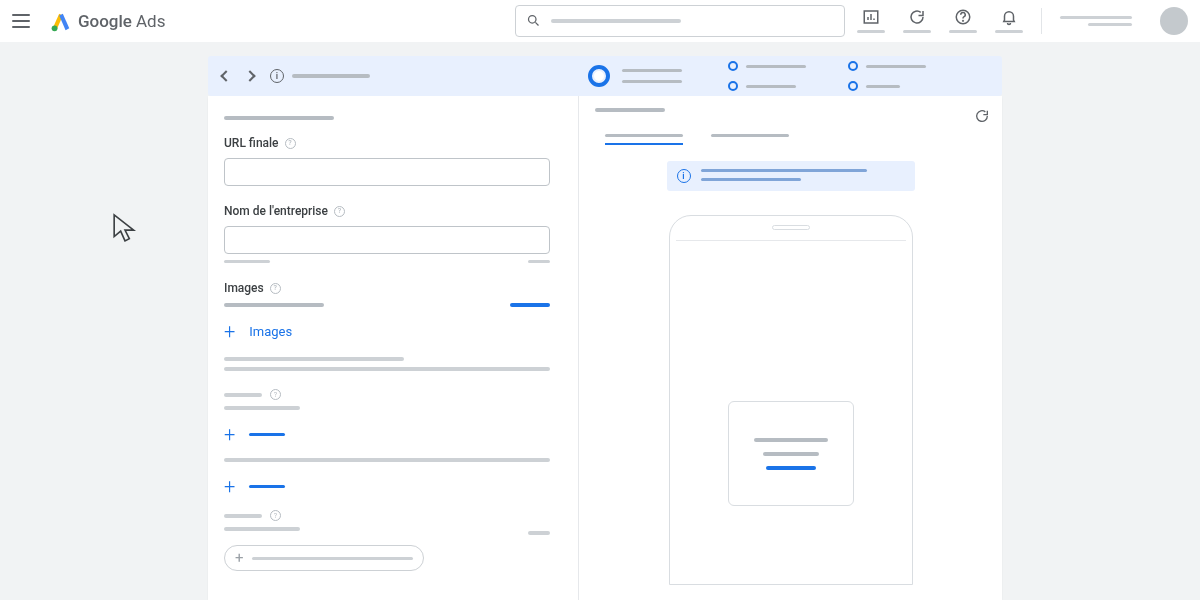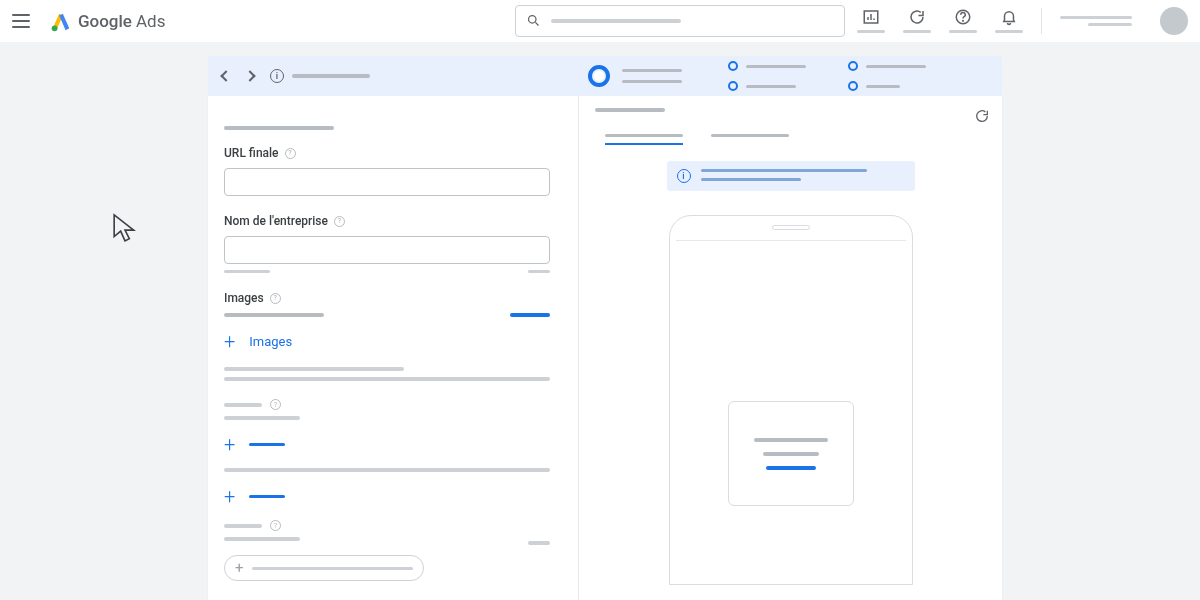--- a/index.html
+++ b/index.html
@@ -51,21 +51,21 @@
   .step-group { position: absolute; display: flex; flex-direction: column; gap: 10px; }
   .step-row { display: flex; align-items: center; gap: 8px; }
   .sm-ring { width: 10px; height: 10px; border: 2px solid #1a73e8; border-radius: 50%; }
 
   
   .card {
     position: absolute; top: 54px; left: 208px; width: 794px; bottom: 0;
     background: #fff; display: flex;
     box-shadow: 0 1px 2px rgba(0,0,0,0.05);
   }
-  .col-left { width: 370px; padding: 30px 16px 0 16px; overflow: hidden; }
+  .col-left { width: 370px; padding: 20px 16px 0 16px; overflow: hidden; }
   .col-sep { width: 1px; background: #e6e8eb; }
   .col-right { flex: 1; padding: 12px 16px 0 16px; position: relative; }
 
   .section-title-ph { width: 110px; height: 4px; background: #b6bcc2; border-radius: 2px; margin-bottom: 16px; }
 
   .field-label { font-size: 12px; color: #3c4043; font-weight: 500; display: flex; align-items: center; gap: 6px; margin-bottom: 8px; }
   .help-sm { width: 11px; height: 11px; border: 1px solid #b6bcc2; border-radius: 50%; display: inline-flex; align-items: center; justify-content: center; font-size: 7px; color: #b6bcc2; }
   .text-input { width: 326px; height: 28px; border: 1px solid #bfc4c9; border-radius: 4px; }
   .under-row { display: flex; justify-content: space-between; width: 326px; margin-top: 6px; }
   .under-ph { height: 3px; background: #cdd1d5; border-radius: 2px; }

